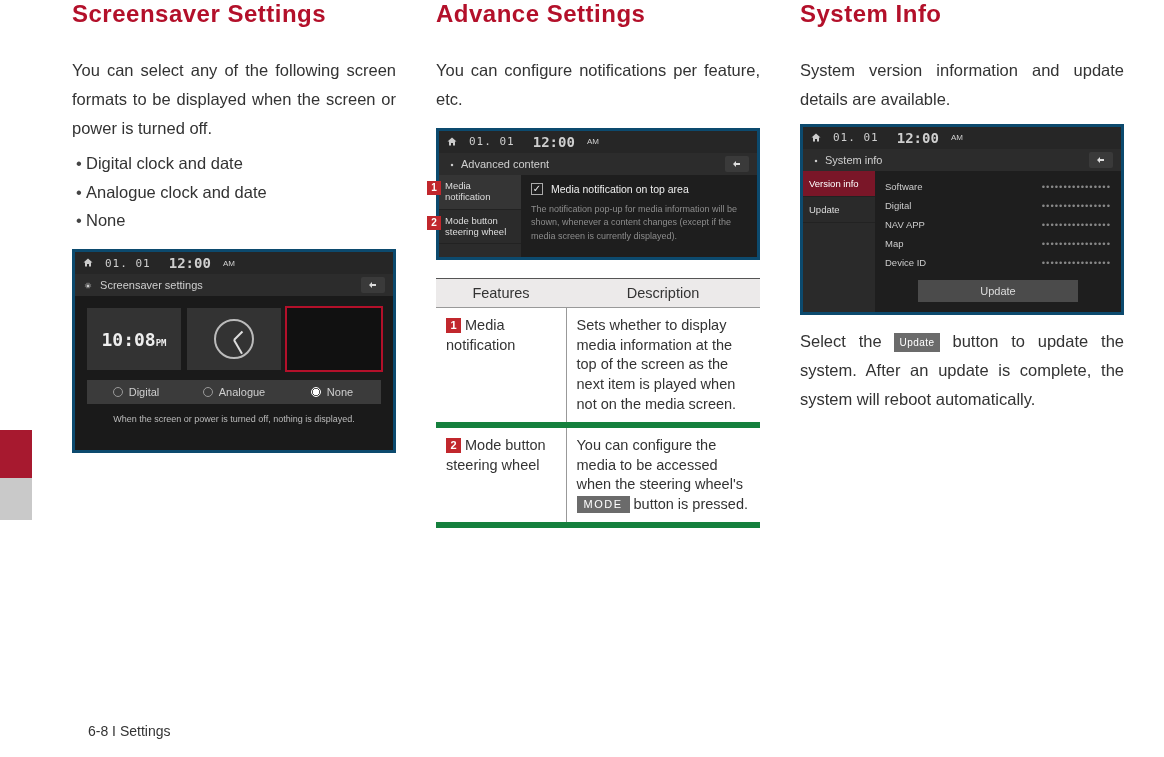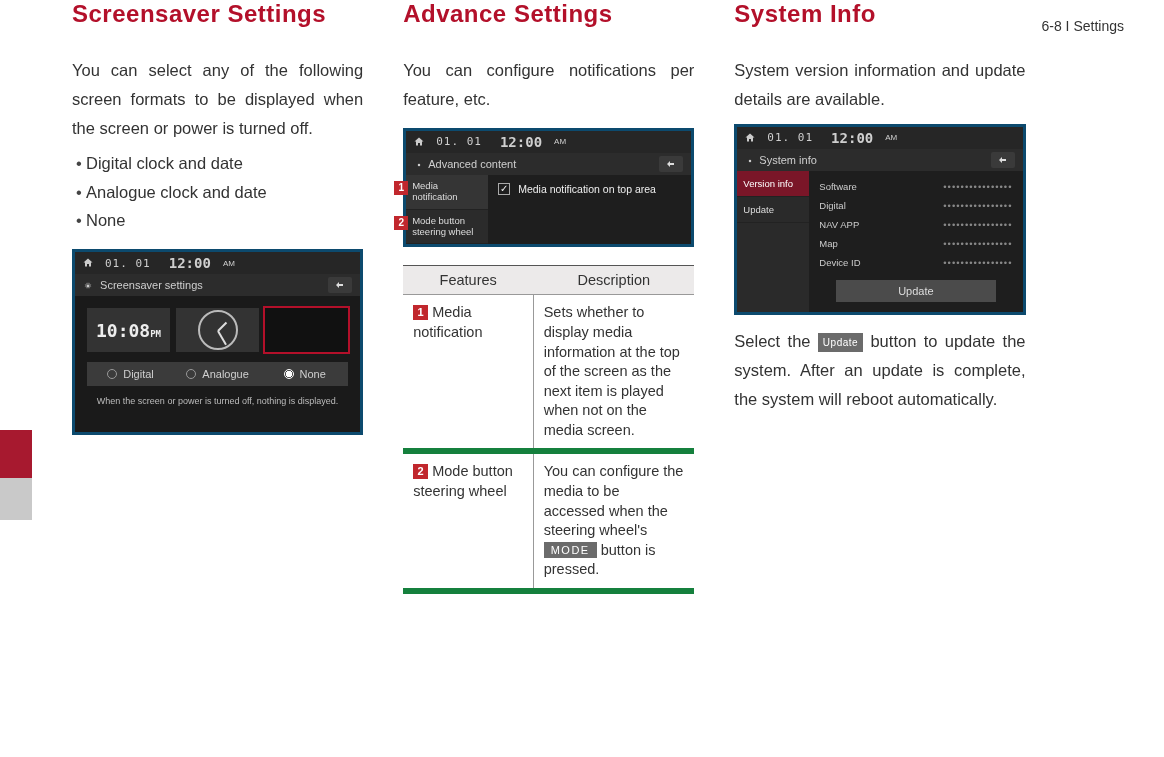--- a/index.html
+++ b/index.html
@@ -2,21 +2,21 @@
 <html><head>
 <meta charset="utf-8">
 <style>
   * { box-sizing: border-box; margin: 0; padding: 0; }
   html, body { width: 1164px; height: 757px; background: #fff; font-family: Arial, Helvetica, sans-serif; color: #333; }
   .page { display: flex; height: 100%; }
   .sidebar { width: 32px; display: flex; flex-direction: column; }
   .sidebar .seg { flex: 0 0 auto; }
   .sidebar .seg.red { background: #a7192f; height: 48px; margin-top: 430px; }
   .sidebar .seg.gray { background: #c9c9c9; height: 42px; }
-  .content { flex: 1; padding: 0 40px 0 40px; display: flex; }
+  .content { flex: 1; padding: 0 40px 0 40px; display: flex; flex-direction: column; }
   .columns { display: flex; gap: 40px; flex: 1; }
   .col { flex: 1; min-width: 0; }
   .col h2 { font-family: Arial, sans-serif; font-size: 24px; font-weight: 700; color: #b3102a; letter-spacing: 0.5px; margin-bottom: 28px; }
   .heading-font { font-family: "Arial Black", Arial, sans-serif; font-stretch: condensed; }
   .body { font-size: 16.5px; line-height: 1.75; color: #333; text-align: justify; }
   .bullets { margin-top: 6px; }
   .bullets .row { display: flex; align-items: baseline; font-size: 16.5px; line-height: 1.75; }
   .bullets .dot { width: 14px; text-align: center; color: #444; }
   
   .mock { background: #1a1a1a; color: #cfcfcf; border: 3px solid #0c4a6e; margin-top: 14px; font-size: 11px; }
@@ -24,21 +24,21 @@
   .mock .home { width: 14px; height: 12px; }
   .mock .topbar .date { font-family: monospace; letter-spacing: 1px; font-size: 11px; }
   .mock .topbar .time { font-family: monospace; font-size: 14px; font-weight: 700; margin-left: 8px; }
   .mock .topbar .ampm { font-size: 8px; margin-left: 2px; }
   .mock .subbar { display: flex; align-items: center; height: 22px; background: #2c2c2c; padding: 0 8px; justify-content: space-between; font-size: 11px; }
   .mock .gear { display: inline-block; width: 10px; height: 10px; margin-right: 4px; vertical-align: middle; }
   .mock .back { width: 24px; height: 16px; background: #3a3a3a; display: flex; align-items: center; justify-content: center; border-radius: 2px; }
   .mock .panel { padding: 12px; }
   
   .ss-options { display: flex; gap: 6px; margin-bottom: 10px; }
-  .ss-card { flex: 1; background: #333; height: 44px; display: flex; align-items: center; justify-content: center; position: relative; }
+  .ss-card { flex: 1; background: #333; height: 62px; display: flex; align-items: center; justify-content: center; position: relative; }
   .ss-card.selected { outline: 2px solid #b3102a; background: #111; }
   .ss-card .clk { font-family: monospace; font-weight: 700; font-size: 18px; color: #eee; }
   .ss-radio-row { display: flex; }
   .ss-radio { flex: 1; display: flex; align-items: center; justify-content: center; gap: 6px; height: 24px; background: #3b3b3b; font-size: 11px; }
   .ss-radio .r { width: 10px; height: 10px; border: 1px solid #999; border-radius: 50%; display: inline-block; }
   .ss-radio.sel .r { background: radial-gradient(circle, #fff 0 3px, transparent 3px); border-color: #fff; }
   .ss-foot { font-size: 9px; color: #bbb; text-align: center; padding: 10px 4px 14px; }
   
   .adv { display: flex; }
   .adv .side { width: 82px; background: #2b2b2b; }
@@ -196,20 +196,21 @@
                 <div class="it" style="position:relative">
                   <span class="callout">2</span>
                   <span>Mode button steering wheel</span>
                 </div>
               </div>
               <div class="main">
                 <div class="chkrow">
                   <span class="chk">✓</span>
                   <span>Media notification on top area</span>
                 </div>
+                <div class="desc">The notification pop-up for media information will be shown, whenever a content changes (except if the media screen is currently displayed).</div>
               </div>
             </div>
           </div>
         </div>
 
         <table class="feat">
           <tbody>
               <tr>
             <th>Features</th>
             <th>Description</th>

